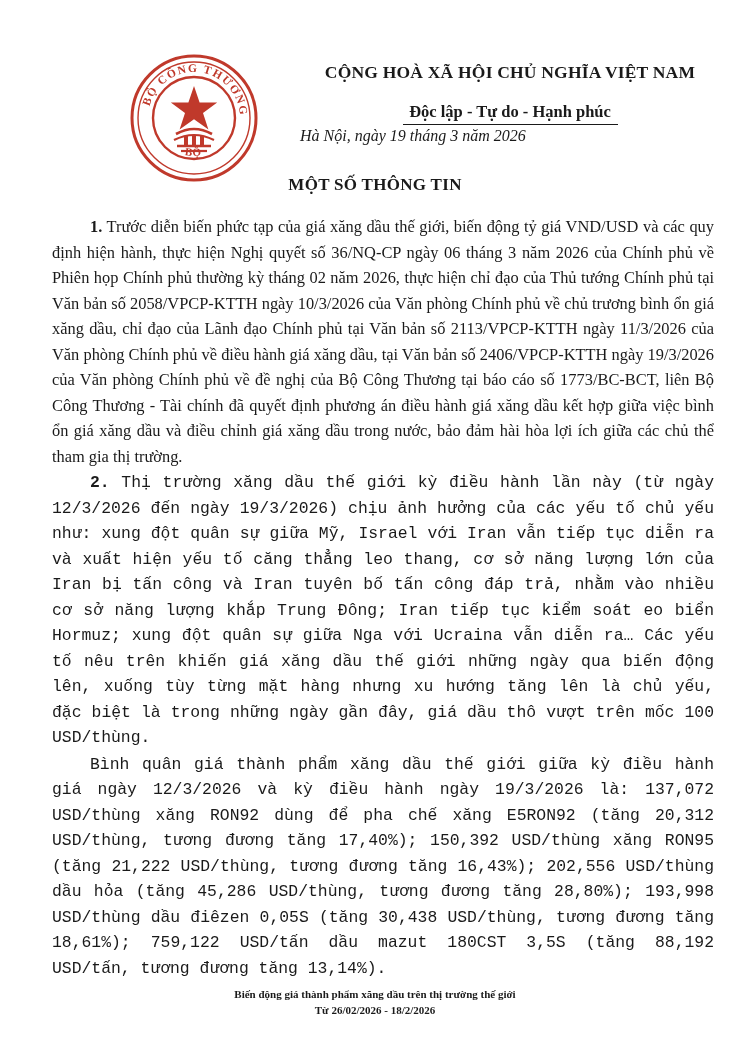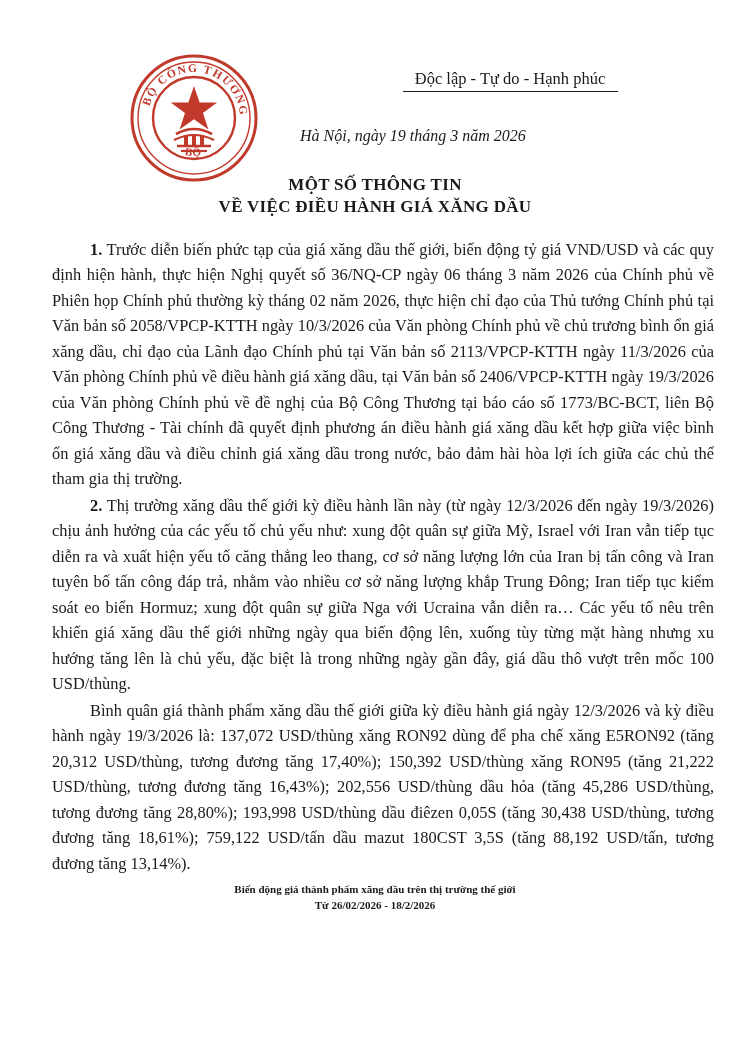--- a/index.html
+++ b/index.html
@@ -45,22 +45,22 @@
     text-align: center;
   }
   .country-line {
     font-size: 17.5px;
     font-weight: bold;
     letter-spacing: 0.2px;
     white-space: nowrap;
   }
   .motto-line {
     font-size: 16.5px;
-    font-weight: normal;
-    margin-top: 7px;
+    font-weight: bold;
+    margin-top: 19px;
     position: relative;
     display: inline-block;
   }
   .motto-underline {
     width: 215px;
     height: 1.4px;
     background: #1a1a1a;
     margin: 2px auto 0 auto;
   }
   .date-line {
@@ -96,20 +96,21 @@
     line-height: 1.555;
     text-align: justify;
     text-justify: inter-word;
   }
   .body-text p {
     margin: 0 0 0 0;
     text-indent: 38px;
   }
   .body-text p + p {
     margin-top: 1px;
+    font-family: Liberation Mono, monospace;
   }
   .num {
     font-weight: bold;
   }
 
   .closing {
     margin: 6px 52px 0 52px;
     text-align: center;
     font-weight: bold;
     font-size: 11px;
@@ -146,32 +147,32 @@
         <text font-family="Liberation Serif, serif" font-size="11.5" fill="#c0392b" font-weight="bold" letter-spacing="1.6">
           <textPath href="#topArc" startOffset="8%">BỘ CÔNG THƯƠNG</textPath>
         </text>
         <text font-family="Liberation Serif, serif" font-size="11" fill="#c0392b" font-weight="bold" letter-spacing="1">
           <textPath href="#botArc" startOffset="42%">BỘ</textPath>
         </text>
       </svg>
     </div>
 
     <div class="national-heading">
+      <div class="country-line">CỘNG HOÀ XÃ HỘI CHỦ NGHĨA VIỆT NAM</div>
       <div class="motto-line">
         <span>Độc lập - Tự do - Hạnh phúc</span>
         <div class="motto-underline"></div>
       </div>
     </div>
 
     <div class="date-line">Hà Nội, ngày 19 tháng 3 năm 2026</div>
   </div>
 
   <div class="doc-title">
     <div class="t1">MỘT SỐ THÔNG TIN</div>
-    <div class="t2">VỀ VIỆC ĐIỀU HÀNH GIÁ XĂNG DẦU</div>
   </div>
 
   <div class="body-text">
     <p>
       <span class="num">1.</span><span> Trước diễn biến phức tạp của giá xăng dầu thế giới, biến động tỷ giá VND/USD và các quy định hiện hành, thực hiện Nghị quyết số 36/NQ-CP ngày 06 tháng 3 năm 2026 của Chính phủ về Phiên họp Chính phủ thường kỳ tháng 02 năm 2026, thực hiện chỉ đạo của Thủ tướng Chính phủ tại Văn bản số 2058/VPCP-KTTH ngày 10/3/2026 của Văn phòng Chính phủ về chủ trương bình ổn giá xăng dầu, chỉ đạo của Lãnh đạo Chính phủ tại Văn bản số 2113/VPCP-KTTH ngày 11/3/2026 của Văn phòng Chính phủ về điều hành giá xăng dầu, tại Văn bản số 2406/VPCP-KTTH ngày 19/3/2026 của Văn phòng Chính phủ về đề nghị của Bộ Công Thương tại báo cáo số 1773/BC-BCT, liên Bộ Công Thương - Tài chính đã quyết định phương án điều hành giá xăng dầu kết hợp giữa việc bình ổn giá xăng dầu và điều chỉnh giá xăng dầu trong nước, bảo đảm hài hòa lợi ích giữa các chủ thể tham gia thị trường.</span>
     </p>
     <p>
       <span class="num">2.</span><span> Thị trường xăng dầu thế giới kỳ điều hành lần này (từ ngày 12/3/2026 đến ngày 19/3/2026) chịu ảnh hưởng của các yếu tố chủ yếu như: xung đột quân sự giữa Mỹ, Israel với Iran vẫn tiếp tục diễn ra và xuất hiện yếu tố căng thẳng leo thang, cơ sở năng lượng lớn của Iran bị tấn công và Iran tuyên bố tấn công đáp trả, nhằm vào nhiều cơ sở năng lượng khắp Trung Đông; Iran tiếp tục kiểm soát eo biển Hormuz; xung đột quân sự giữa Nga với Ucraina vẫn diễn ra… Các yếu tố nêu trên khiến giá xăng dầu thế giới những ngày qua biến động lên, xuống tùy từng mặt hàng nhưng xu hướng tăng lên là chủ yếu, đặc biệt là trong những ngày gần đây, giá dầu thô vượt trên mốc 100 USD/thùng.</span>
     </p>
     <p>

